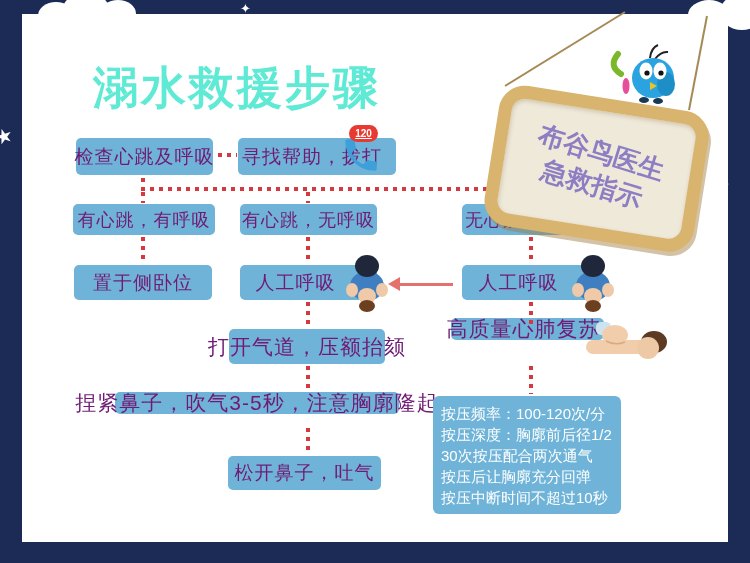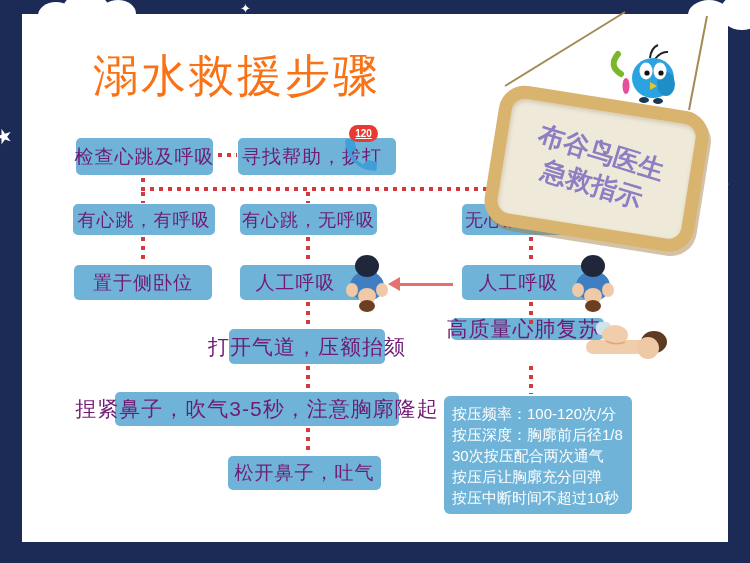--- a/index.html
+++ b/index.html
@@ -4,21 +4,21 @@
 <style>
   html,body{margin:0;padding:0;}
   body{font-family:"Liberation Sans","DejaVu Sans",sans-serif;}
   .stage{position:relative;width:750px;height:563px;background:#1b2b56;overflow:hidden;}
   .paper{position:absolute;left:22px;top:14px;width:706px;height:528px;background:#ffffff;}
   
   .cloud{position:absolute;background:#ffffff;border-radius:50%;}
   
   .star{position:absolute;color:#ffffff;line-height:1;}
   
-  .title{position:absolute;left:93px;top:46px;font-size:45px;font-weight:normal;color:#f97316;letter-spacing:3px;white-space:nowrap;}
+  .title{position:absolute;left:93px;top:58px;font-size:45px;font-weight:bold;color:#5eead4;letter-spacing:3px;white-space:nowrap;}
   
   .bbox{position:absolute;background:#6fb4d8;color:#701a75;border-radius:5px;display:flex;align-items:center;justify-content:center;font-size:19px;letter-spacing:1px;white-space:nowrap;}
   .bbox.small{font-size:18px;}
   .bbox.tiny{font-size:21px;}
   .detailbox{position:absolute;background:#6fb4d8;color:#ffffff;border-radius:6px;padding:7px 8px;font-size:15px;line-height:21px;letter-spacing:0;}
   .detailbox div{white-space:nowrap;}
   
   .vdots{position:absolute;width:4px;background-image:repeating-linear-gradient(to bottom,#d6393d 0 4px,transparent 4px 9px);}
   .hdots{position:absolute;height:4px;background-image:repeating-linear-gradient(to right,#d6393d 0 4px,transparent 4px 9px);}
   
@@ -140,26 +140,26 @@
   </div>
   <svg class="figure" style="left:584px;top:314px;" width="84" height="56" viewBox="0 0 84 56">
     <rect x="2" y="26" width="62" height="14" rx="7" fill="#f2cdab"></rect>
     <ellipse cx="70" cy="28" rx="13" ry="11" fill="#5d3a22"></ellipse>
     <circle cx="64" cy="34" r="11" fill="#eec9a6"></circle>
     <rect x="12" y="8" width="15" height="13" rx="5" fill="#cfe3ee"></rect>
     <ellipse cx="31" cy="21" rx="13" ry="10" fill="#f2cdab"></ellipse>
     <path d="M22 27 q9 5 19 1" stroke="#dca97f" stroke-width="1.5" fill="none"></path>
   </svg>
 
-  <div class="bbox tiny" style="left:115px;top:392px;width:284px;height:34px;">
+  <div class="bbox tiny" style="left:115px;top:392px;width:284px;height:22px;">
     <span>捏紧鼻子，吹气3-5秒，注意胸廓隆起</span>
   </div>
-  <div class="detailbox" style="left:444px;top:396px;width:172px;height:104px;">
+  <div class="detailbox" style="left:433px;top:396px;width:172px;height:104px;">
     <div>按压频率：100-120次/分</div>
-    <div>按压深度：胸廓前后径1/8</div>
+    <div>按压深度：胸廓前后径1/2</div>
     <div>30次按压配合两次通气</div>
     <div>按压后让胸廓充分回弹</div>
     <div>按压中断时间不超过10秒</div>
   </div>
 
   <div class="bbox" style="left:228px;top:456px;width:153px;height:34px;">
     <span>松开鼻子，吐气</span>
   </div>
 
   <div class="hdots" style="left:218px;top:153px;width:19px;"></div>

